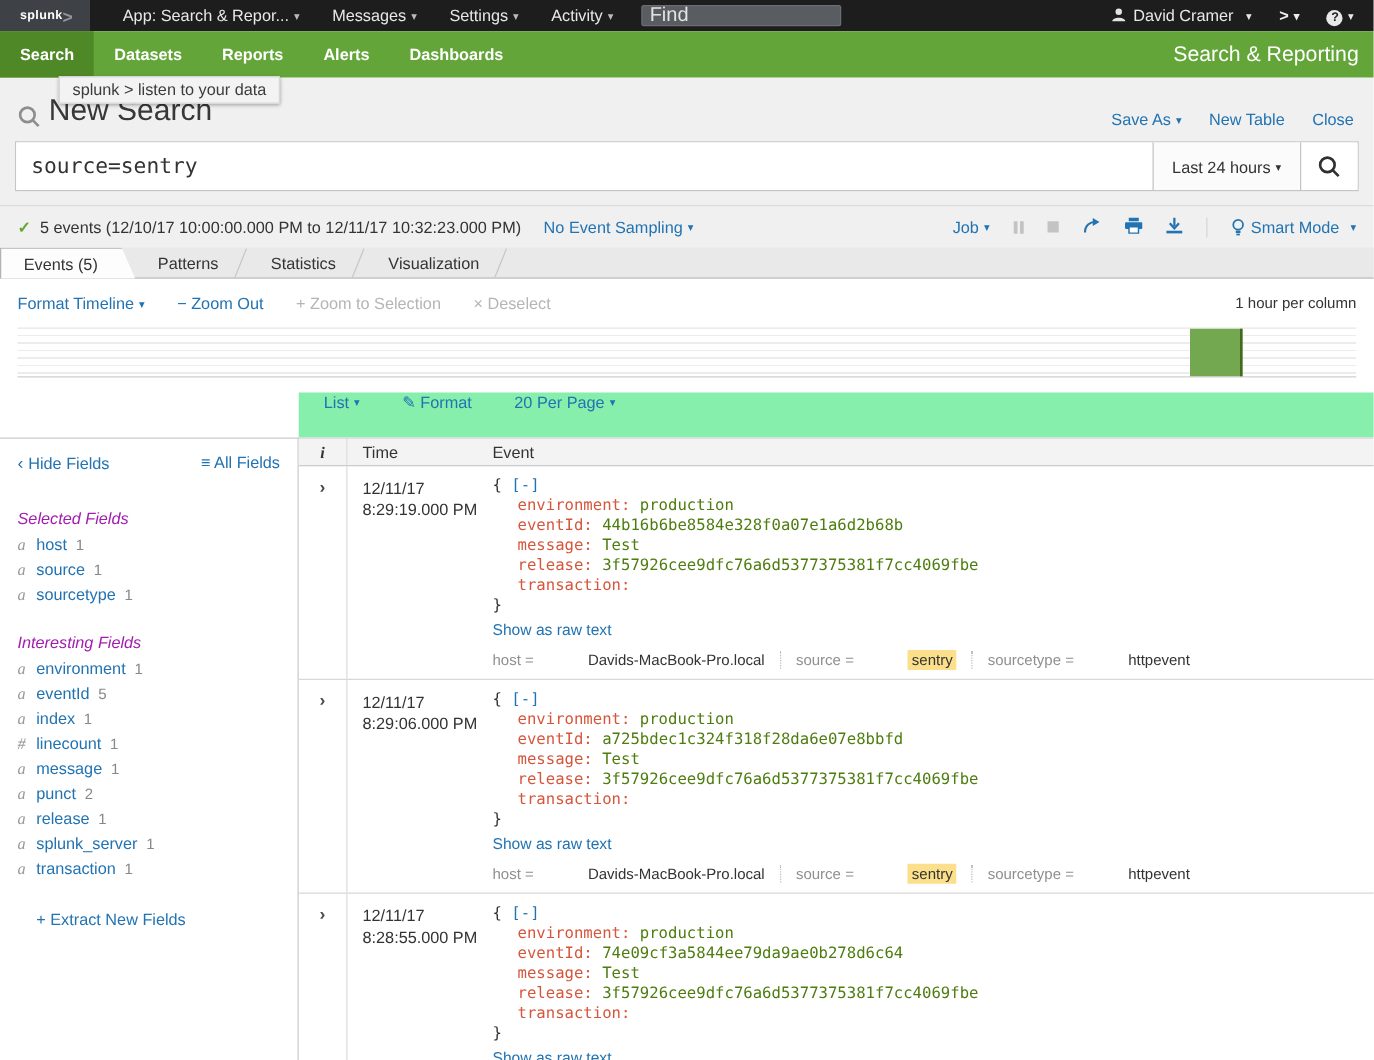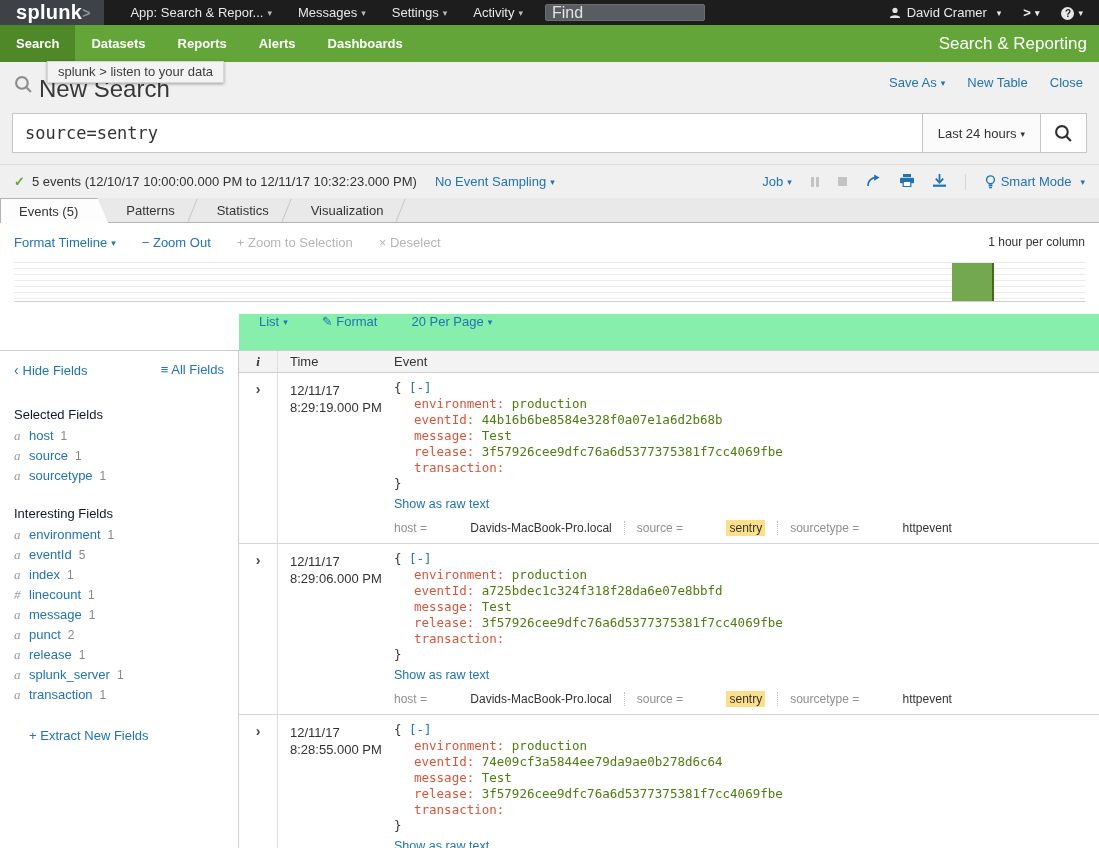--- a/index.html
+++ b/index.html
@@ -5,21 +5,21 @@
   * { margin:0; padding:0; box-sizing:border-box; }
   html,body { width:1099px; height:848px; overflow:hidden; background:#fff;
     font-family:"Liberation Sans", sans-serif; font-size:13px; color:#333; }
   a { text-decoration:none; cursor:pointer; }
   .blue { color:#2273b2; }
   .caret::after { content:"▾"; font-size:9px; margin-left:4px; position:relative; top:-1px; }
 
   
   .topbar { height:25px; background:#1d1d1d; display:flex; align-items:center; }
   .logo { background:#3e4247; height:100%; padding:0 14px 0 16px; display:flex; align-items:center; cursor:pointer; }
-  .logo b { color:#fff; font-size:20px; letter-spacing:.3px; }
+  .logo b { color:#fff; font-size:10px; letter-spacing:.3px; }
   .logo .gt { color:#8f969c; font-weight:bold; font-size:14px; }
   .topmenu { color:#e8e8e8; margin-left:26px; cursor:pointer; white-space:nowrap; }
   .topmenu .caret::after { color:#bbb; }
   .find { margin-left:22px; width:160px; height:17px; background:#595d61; border:1px solid #6a6e72;
     border-radius:2px; color:#fff; font-size:16px; padding:0 6px; }
   .find::placeholder { color:#e3e3e3; opacity:1; }
   .top-right { margin-left:auto; display:flex; align-items:flex-start; gap:22px; padding-right:16px; color:#e8e8e8; }
   .userbox { display:flex; align-items:center; gap:6px; cursor:pointer; }
   .gt-icon { font-weight:bold; font-size:13px; color:#eee; cursor:pointer; }
   .help-icon { display:inline-block; width:13px; height:13px; border-radius:50%; background:#e8e8e8;
@@ -28,21 +28,21 @@
   
   .appnav { height:37px; background:#64a53a; display:flex; align-items:stretch; position:relative; }
   .navitem { color:#fff; font-weight:bold; padding:0 16px; display:flex; align-items:center; cursor:pointer; }
   .navitem.active { background:#4f8826; }
   .app-title { margin-left:auto; color:#fff; font-size:17px; display:flex; align-items:center; padding-right:12px; }
   .tooltip { position:absolute; left:47px; top:36px; background:#f3f3f3; border:1px solid #d7d7d7;
     box-shadow:0 1px 3px rgba(0,0,0,.35); padding:2px 10px 3px; font-size:13px; color:#3c3c3c; z-index:60; white-space:nowrap; }
 
   
   .search-head { background:#f0f0f0; }
-  .title-row { display:flex; align-items:flex-start; padding:13px 16px 10px 14px; }
+  .title-row { display:flex; align-items:flex-end; padding:13px 16px 10px 14px; }
   .page-title { font-size:24px; color:#383838; font-weight:400; margin-left:6px; }
   .head-actions { margin-left:auto; display:flex; gap:22px; font-size:13px; }
   .searchbar { margin:0 12px; height:40px; background:#fff; border:1px solid #c5c5c5; display:flex; }
   .query-input { flex:1; border:none; outline:none; font-family:"DejaVu Sans Mono", monospace;
     font-size:17px; color:#333; padding:0 12px; }
   .timerange { border-left:1px solid #c5c5c5; display:flex; align-items:center; padding:0 15px;
     background:#fbfbfb; cursor:pointer; color:#333; }
   .search-btn { border-left:1px solid #c5c5c5; width:46px; display:flex; align-items:center;
     justify-content:center; background:#fff; cursor:pointer; }
   .jobbar { margin-top:11px; border-top:1px solid #dcdcdc; height:34px; display:flex; align-items:center; padding:0 14px; }
@@ -80,21 +80,21 @@
   
   .results-toolbar { margin-left:239px; height:36px; display:flex; align-items:flex-start; gap:34px; padding-left:20px; background:#86efac; }
   .pencil::before { content:"✎ "; }
 
   
   .main { display:flex; align-items:stretch; background:#fff; min-height:500px; }
   .fields { width:239px; border-right:1px solid #ccc; border-top:1px solid #ccc; padding:11px 14px 0 14px; flex:none; }
   .fields-top { display:flex; justify-content:space-between; }
   .chev-left::before { content:"‹ "; font-size:14px; }
   .list-glyph::before { content:"≡ "; }
-  .fgroup-title { color:#0f172a; margin-top:29px; }
+  .fgroup-title { color:#a21caf; margin-top:29px;font-style:italic; }
   .fgroup-title.second { margin-top:24px; }
   .field-item { margin-top:8px; line-height:12px; cursor:pointer; }
   .ftype { font-family:"Liberation Serif", serif; font-style:italic; color:#999; display:inline-block; width:15px; }
   .fname { color:#2273b2; }
   .fcount { color:#888; font-size:12px; margin-left:7px; }
   .extract { display:inline-block; margin:27px 0 0 15px; }
   .pre-plus2::before { content:"+ "; }
 
   
   .events { flex:1; border-top:1px solid #ccc; }

